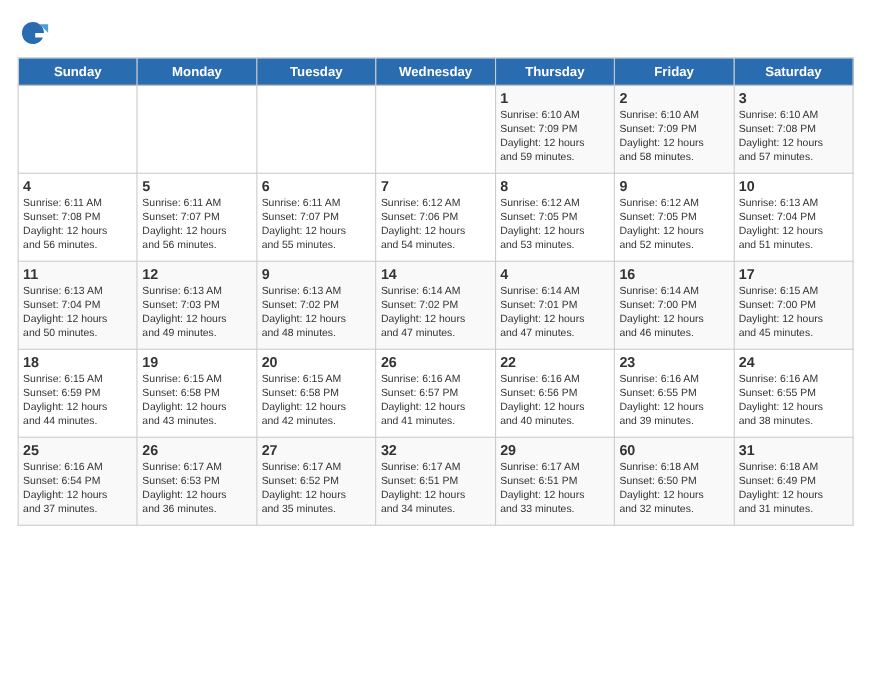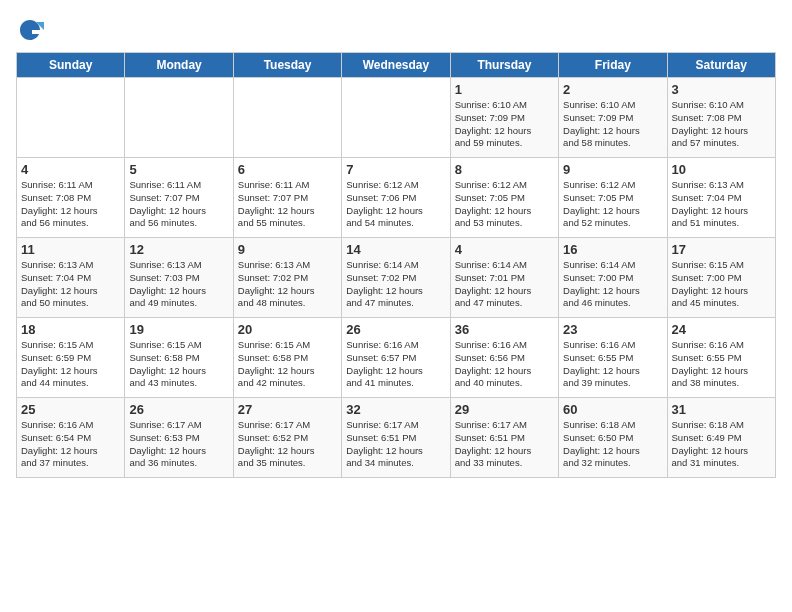--- a/index.html
+++ b/index.html
@@ -277,21 +277,21 @@
 and 42 minutes.</div>
         </td>
         <td>
           <span class="day-number">26</span>
           <div class="day-info" style="white-space: pre-line;">Sunrise: 6:16 AM
 Sunset: 6:57 PM
 Daylight: 12 hours
 and 41 minutes.</div>
         </td>
         <td>
-          <span class="day-number">36</span>
+          <span class="day-number">22</span>
           <div class="day-info" style="white-space: pre-line;">Sunrise: 6:16 AM
 Sunset: 6:56 PM
 Daylight: 12 hours
 and 40 minutes.</div>
         </td>
         <td>
           <span class="day-number">23</span>
           <div class="day-info" style="white-space: pre-line;">Sunrise: 6:16 AM
 Sunset: 6:55 PM
 Daylight: 12 hours

